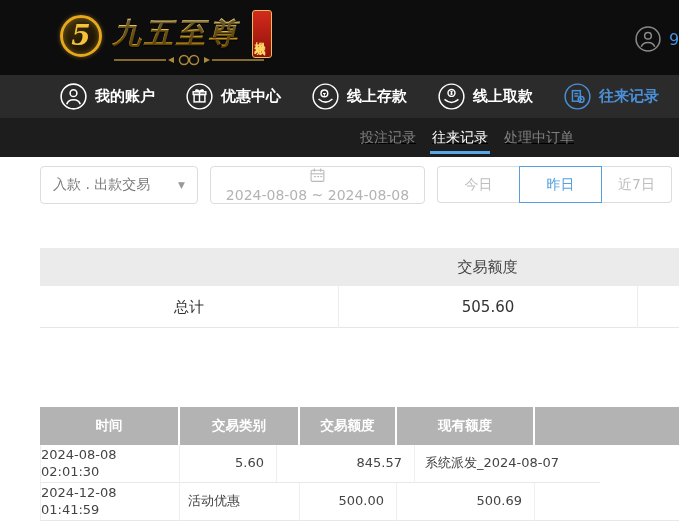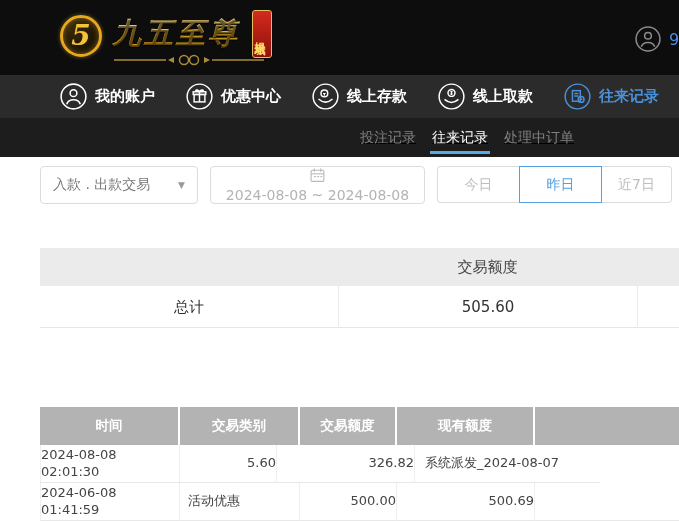--- a/index.html
+++ b/index.html
@@ -97,21 +97,21 @@
   .dhead .dcell:last-child { border-right:none; }
   .dbody .dcell {
     border-bottom:1px solid #e8e8e8; border-right:1px solid #efefef;
     display:flex; align-items:center; min-height:38px; line-height:1.3;
   }
   .dbody .dcell:first-child { border-left:1px solid #efefef; }
   .dbody .dcell:last-child { border-right:none; }
   .w1 { width:140px; } .w2 { width:120px; } .w3 { width:97px; } .w4 { width:138px; } .w5 { width:185px; }
   .ctr { justify-content:center; }
   .lft { justify-content:flex-start; padding-left:8px; padding-right:6px; }
-  .rgt { justify-content:flex-end; }
+  .rgt { justify-content:flex-end; padding-right:12px; }
   .remark { padding-left:10px; }
 </style>
 </head>
 <body>
 
 <div class="screen">
 
   <div class="topbar">
     <div class="logo">
       <div class="emblem">5</div>
@@ -237,25 +237,25 @@
     <div class="drow dhead">
       <div class="dcell w1">时间</div>
       <div class="dcell w2">交易类别</div>
       <div class="dcell w3">交易额度</div>
       <div class="dcell w4">现有额度</div>
       <div class="dcell w5"></div>
     </div>
     <div class="drow dbody">
       <div class="dcell w1 ctr">2024-08-08 02:01:30</div>
       <div class="dcell w3 rgt">5.60</div>
-      <div class="dcell w4 rgt">326.82</div>
+      <div class="dcell w4 rgt">845.57</div>
       <div class="dcell w5 lft remark">系统派发_2024-08-07</div>
     </div>
     <div class="drow dbody">
-      <div class="dcell w1 ctr">2024-06-08 01:41:59</div>
+      <div class="dcell w1 ctr">2024-12-08 01:41:59</div>
       <div class="dcell w2 lft">活动优惠</div>
       <div class="dcell w3 rgt">500.00</div>
       <div class="dcell w4 rgt">500.69</div>
       <div class="dcell w5 lft remark"></div>
     </div>
   </div>
 
 </div>
 
 </body></html>

